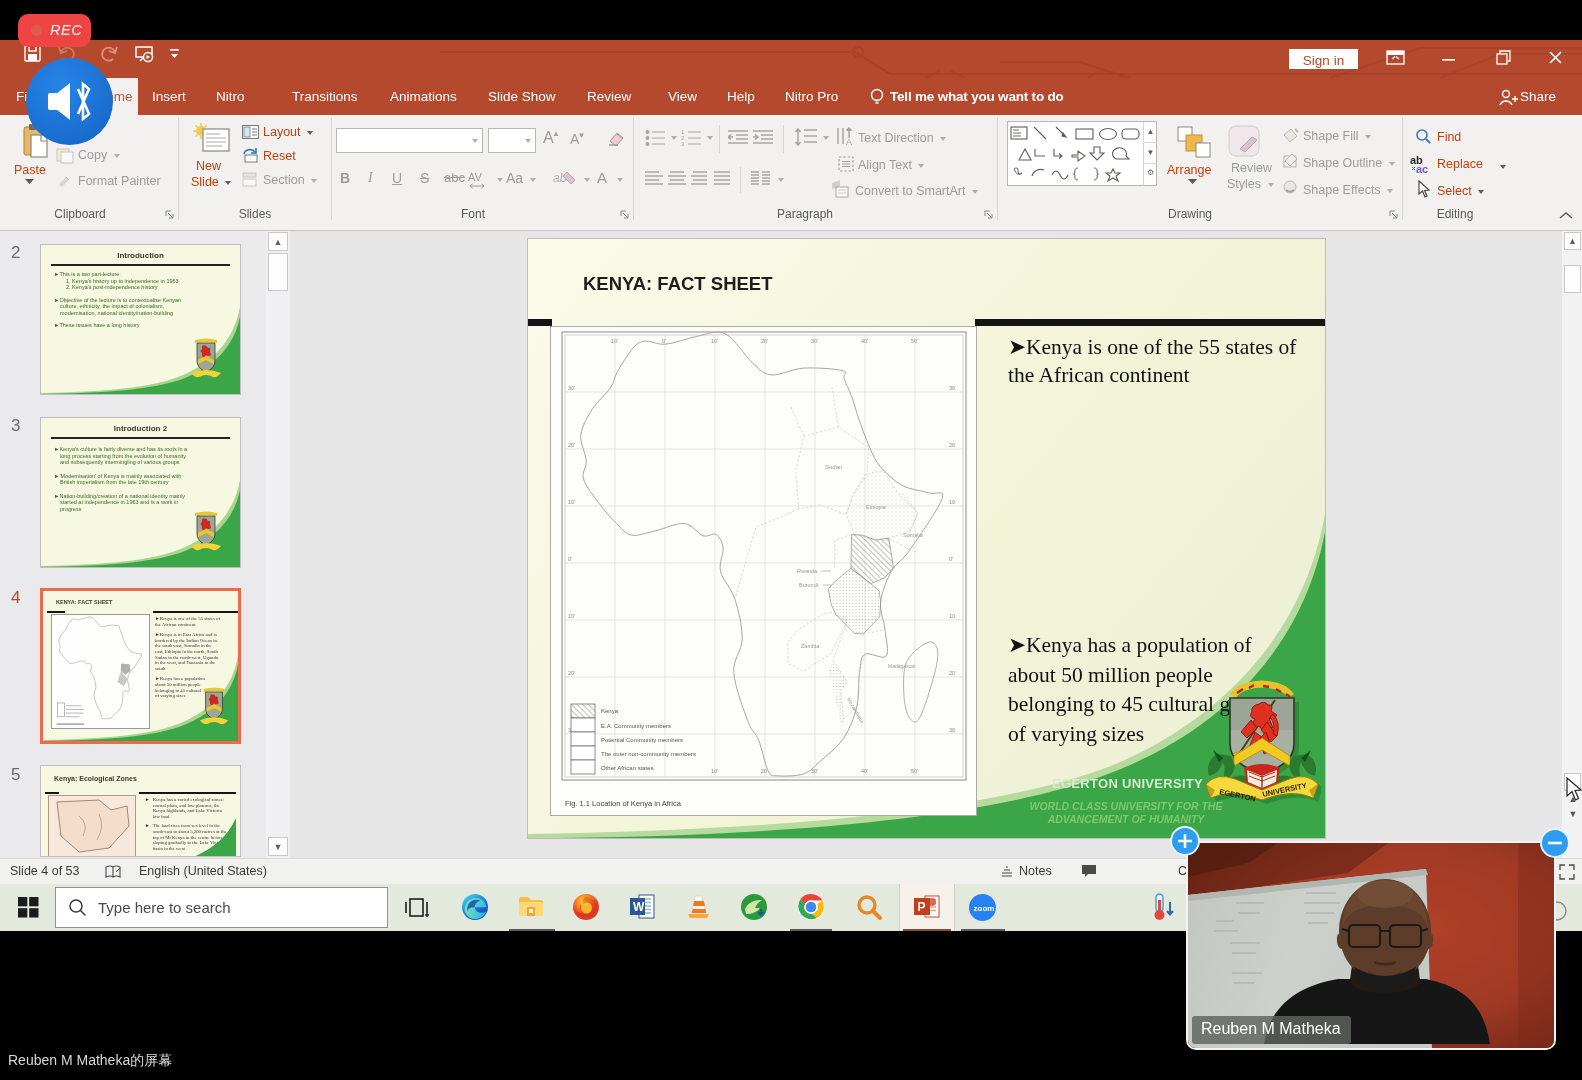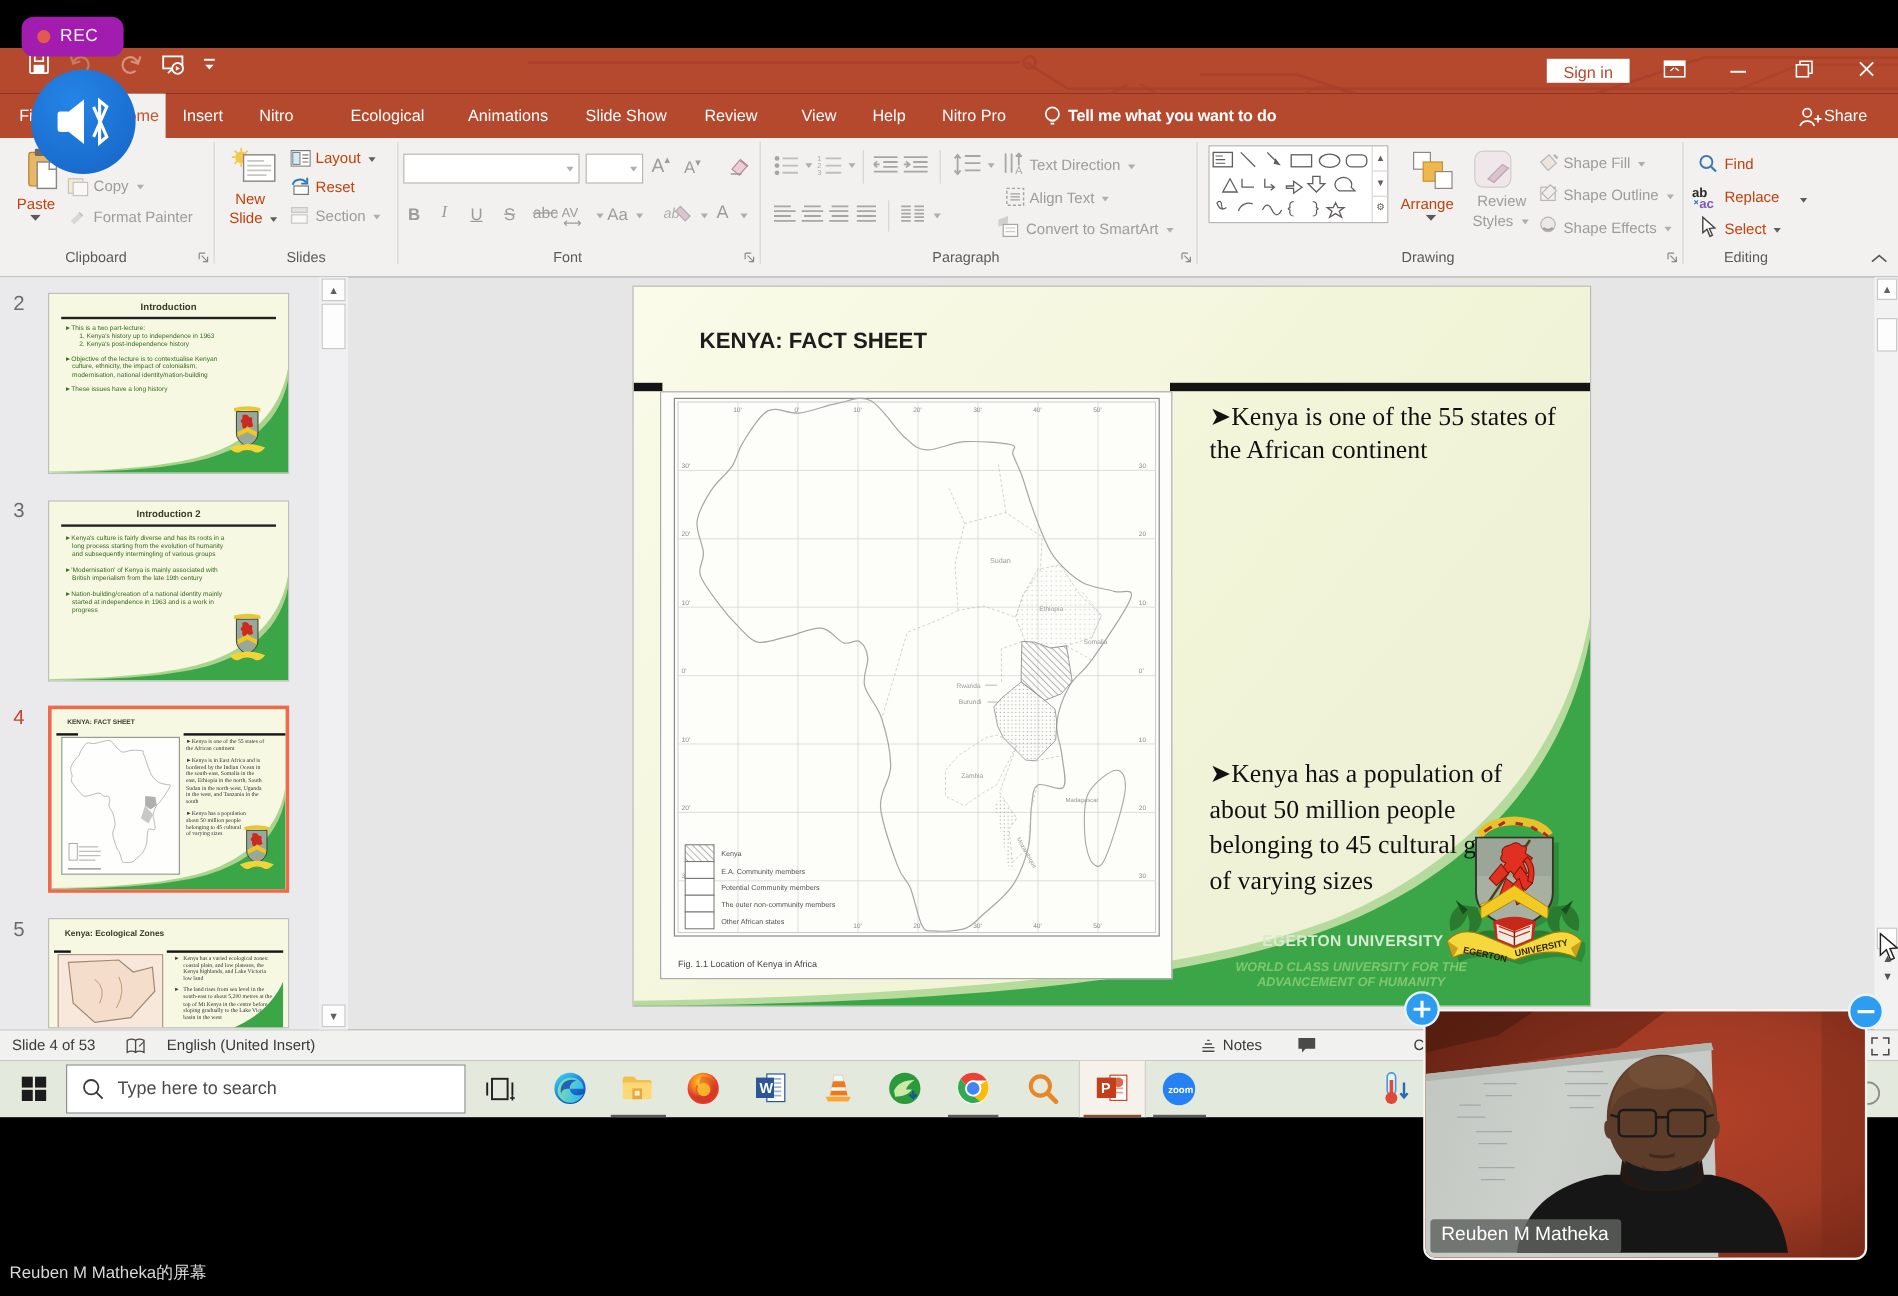--- a/index.html
+++ b/index.html
@@ -1,21 +1,21 @@
 <!DOCTYPE html>
 <html><head>
 <meta charset="utf-8">
 <style>
 * { margin:0; padding:0; box-sizing:border-box; }
 html,body { width:1582px; height:1080px; background:#000; font-family:"Liberation Sans", sans-serif; overflow:hidden; }
 body { position:relative; }
 .a { position:absolute; }
 
 
-#rec { left:18px; top:14px; width:85px; height:33px; background:#a21caf; border-radius:10px; z-index:60; }
+#rec { left:18px; top:14px; width:73px; height:33px; background:#ef4444; border-radius:10px; z-index:60;font-style:italic; }
 #rec .dot { position:absolute; left:13px; top:11px; width:11px; height:11px; border-radius:50%; background:#e05a52; }
 #rec .t { position:absolute; left:32px; top:8px; color:#f2f2f2; font-size:14.5px; letter-spacing:0.5px; }
 
 
 #titlebar { left:0; top:40px; width:1582px; height:38px; background:#b5492e; color:#fff; }
 #wintitle { position:absolute; top:11px; left:0; width:1582px; text-align:center; color:#fff; font-size:14px; }
 #signin { position:absolute; left:1289px; top:9px; width:69px; height:20px; background:#fff; color:#b5492e; font-size:13.5px; text-align:center; line-height:24px; }
 
 
 #tabsrow { left:0; top:78px; width:1582px; height:37px; background:#b5492e; }
@@ -118,21 +118,21 @@
   <svg class="a" style="left:1547px;top:9px;" width="18" height="18">
     <path d="M3 3 L14 14 M14 3 L3 14" stroke="#fff" stroke-width="1.6"></path>
   </svg>
 </div>
 
 <div class="a" id="tabsrow">
   <div class="tab" style="left:16px;">File</div>
   <div id="hometab">Home</div>
   <div class="tab" style="left:152px;">Insert</div>
   <div class="tab" style="left:216px;">Nitro</div>
-  <div class="tab" style="left:292px;">Ecological</div>
+  <div class="tab" style="left:292px;">Transitions</div>
   <div class="tab" style="left:390px;">Animations</div>
   <div class="tab" style="left:488px;">Slide Show</div>
   <div class="tab" style="left:587px;">Review</div>
   <div class="tab" style="left:668px;">View</div>
   <div class="tab" style="left:727px;">Help</div>
   <div class="tab" style="left:785px;">Nitro Pro</div>
   <svg class="a" style="left:868px;top:9px;" width="18" height="20">
     <circle cx="9" cy="8" r="5.5" fill="none" stroke="#fff" stroke-width="1.4"></circle>
     <path d="M7 13.5 h4 M7.5 16 h3" stroke="#fff" stroke-width="1.4"></path>
   </svg>
@@ -763,21 +763,21 @@
 <div class="bluebtn" style="left:1540px;top:828px;width:30px;height:30px;border:2px solid #e8f4fd;"><svg width="26" height="26">
       <path d="M6 13 H20" stroke="#fff" stroke-width="2.6"></path>
     </svg></div>
 
 <div class="a" id="statusbar">
   <span style="position:absolute;left:10px;top:5px;">Slide 4 of 53</span>
   <svg class="a" style="left:104px;top:5px;" width="20" height="16">
       <path d="M2 3 Q6 1 9 3 Q12 1 16 3 L16 13 Q12 11 9 13 Q6 11 2 13 Z M9 3 V13" fill="none" stroke="#4a4a4a" stroke-width="1.1"></path>
       <path d="M12 8 l4 -4" stroke="#4a4a4a"></path>
     </svg>
-  <span style="position:absolute;left:139px;top:5px;">English (United Insert)</span>
+  <span style="position:absolute;left:139px;top:5px;">English (United States)</span>
   <svg class="a" style="left:1000px;top:6px;" width="16" height="14">
       <path d="M2 11 h10 M2 8 h10 M4 5 h6 M6 2 h2" stroke="#4a4a4a" stroke-width="1.2"></path>
     </svg>
   <span style="position:absolute;left:1019px;top:5px;">Notes</span>
   <svg class="a" style="left:1081px;top:5px;" width="17" height="15">
       <path d="M1 1 h14 v9 h-8 l-3 3 v-3 h-3 z" fill="#4a4a4a"></path>
     </svg>
   <span style="position:absolute;left:1160px;top:5px;margin-left:18px;">Comments</span>
   <svg class="a" style="left:1558px;top:4px;" width="18" height="18">
       <g stroke="#4a4a4a" stroke-width="1.3" fill="none">

